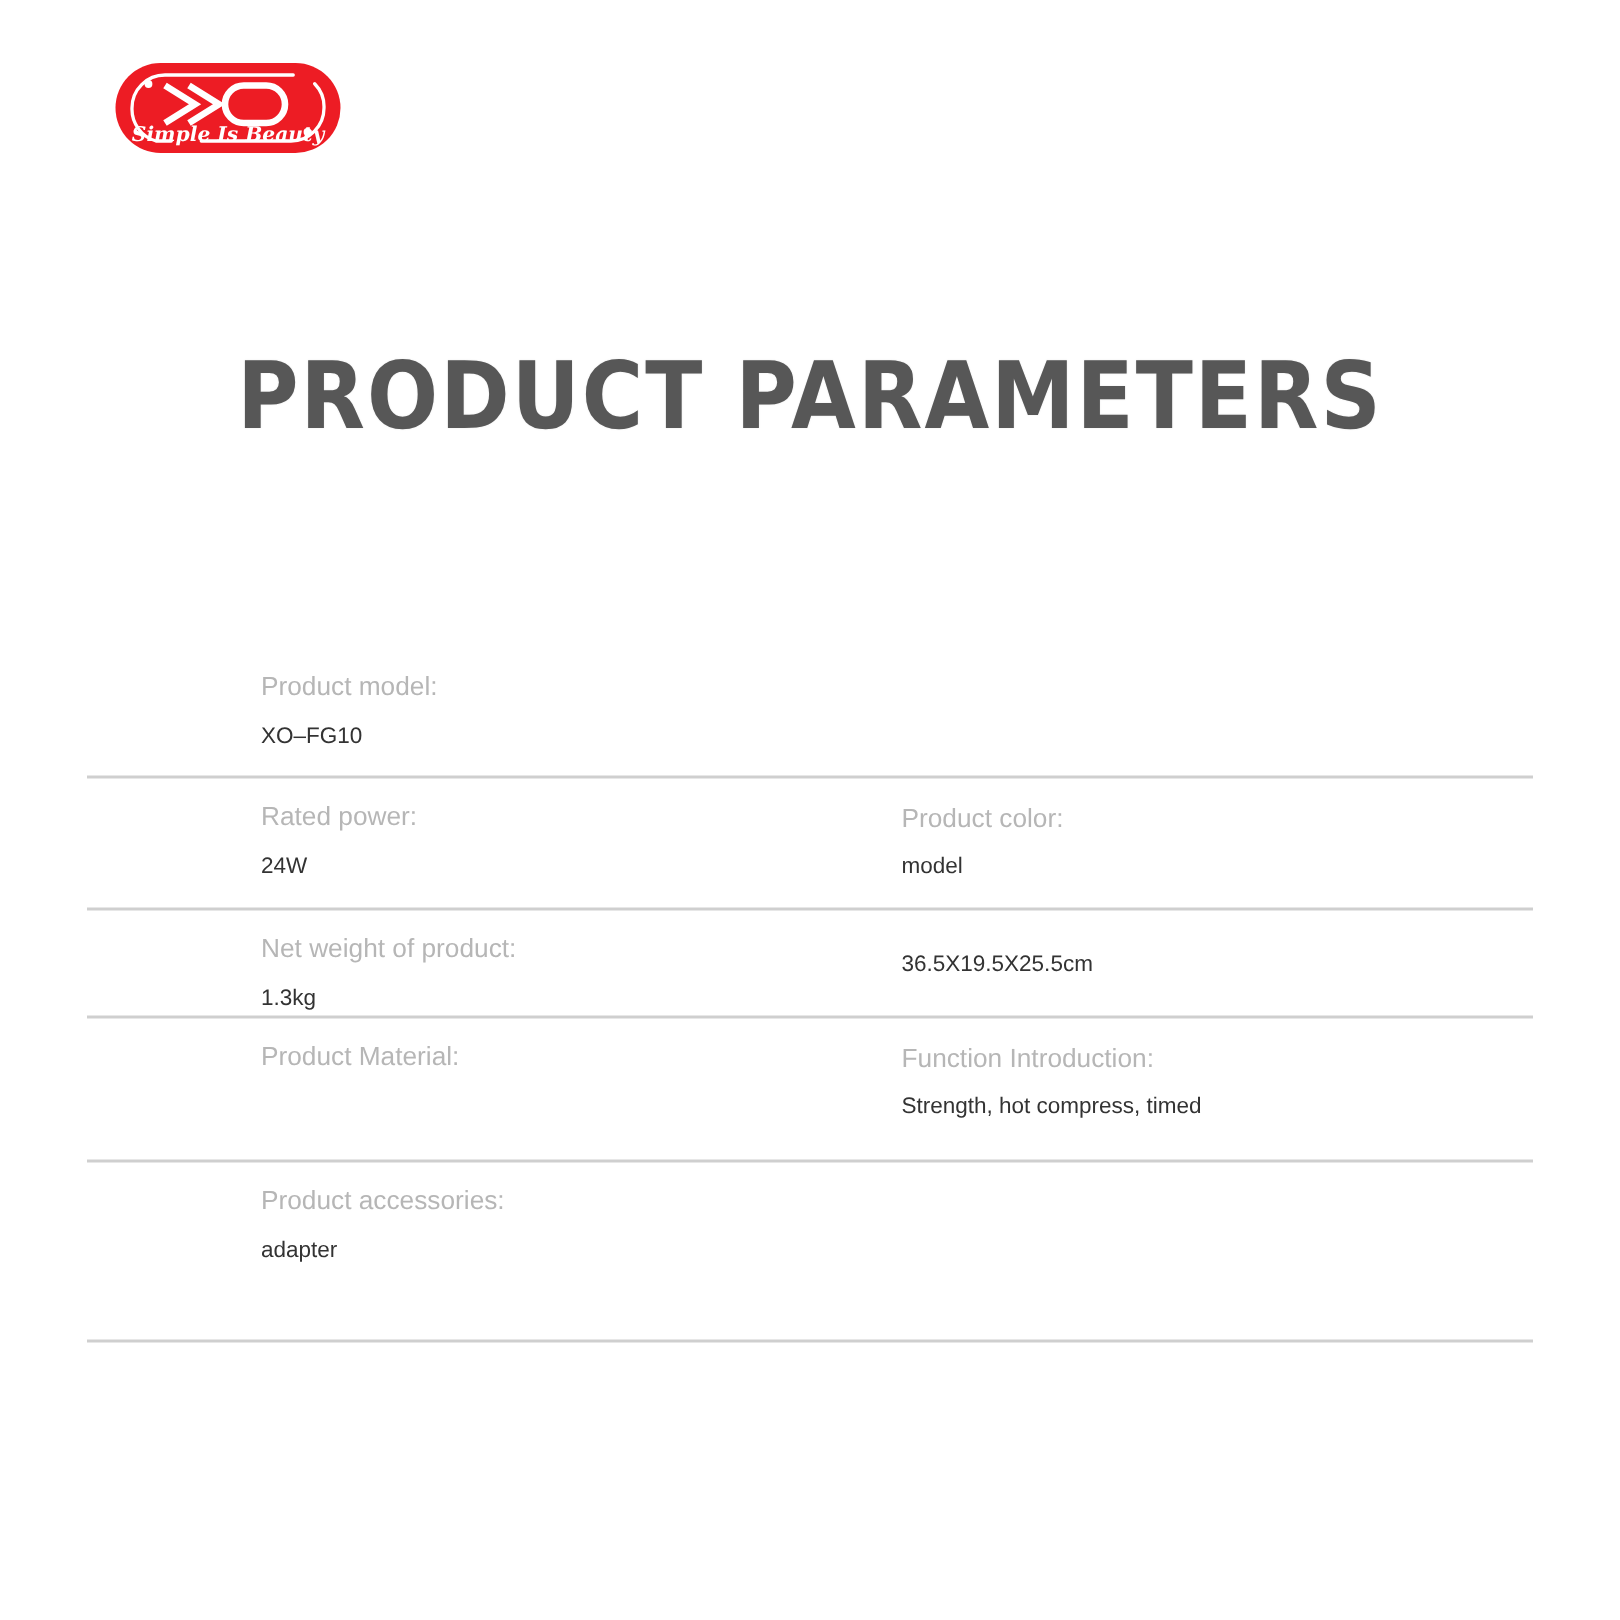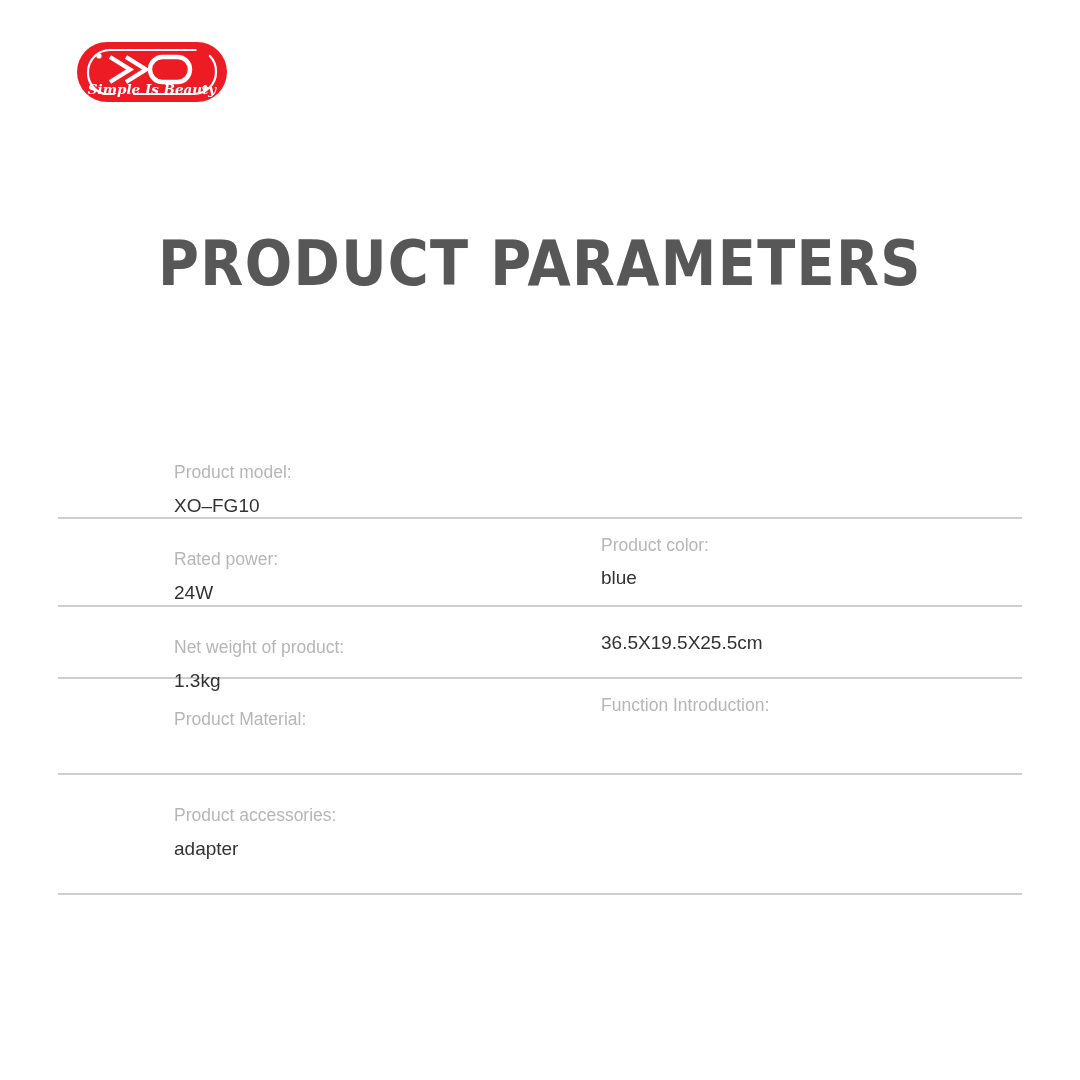--- a/index.html
+++ b/index.html
@@ -69,25 +69,24 @@
   }
   .spec-cell.left  { width: 513px; padding-left: 116px; }
   .spec-cell.right { width: 451px; padding-left: 30px; }
 
   .spec-label {
     font-size: 17.5px;
     line-height: 22px;
     color: #b6b6b6;
     font-weight: 400;
     white-space: nowrap;
-    margin-top: 15px;
   }
   .spec-value {
     margin-top: 13px;
-    font-size: 19px;
+    font-size: 15px;
     line-height: 19px;
     color: #333333;
     font-weight: 400;
     white-space: nowrap;
   }
   .spec-cell.right .spec-label { margin-top: 1px; }
   .spec-cell.right .spec-value { margin-top: 12px; }
   .spec-cell.empty { visibility: hidden; }
 </style>
 </head>
@@ -119,40 +118,41 @@
     </div>
   </div>
 
   <div class="spec-row r1">
     <div class="spec-cell left">
       <div class="spec-label">Rated power:</div>
       <div class="spec-value">24W</div>
     </div>
     <div class="spec-cell right">
       <div class="spec-label">Product color:</div>
-      <div class="spec-value">blue</div>
+      <div class="spec-value">model</div>
     </div>
   </div>
 
   <div class="spec-row r2">
     <div class="spec-cell left">
       <div class="spec-label">Net weight of product:</div>
       <div class="spec-value">1.3kg</div>
     </div>
     <div class="spec-cell right">
       <div class="spec-value">36.5X19.5X25.5cm</div>
     </div>
   </div>
 
   <div class="spec-row r3">
     <div class="spec-cell left">
       <div class="spec-label">Product Material:</div>
     </div>
     <div class="spec-cell right">
       <div class="spec-label">Function Introduction:</div>
+      <div class="spec-value">Strength, hot compress, timed</div>
     </div>
   </div>
 
   <div class="spec-row r4">
     <div class="spec-cell left">
       <div class="spec-label">Product accessories:</div>
       <div class="spec-value">adapter</div>
     </div>
     <div class="spec-cell right empty">
       <div class="spec-label"></div>

